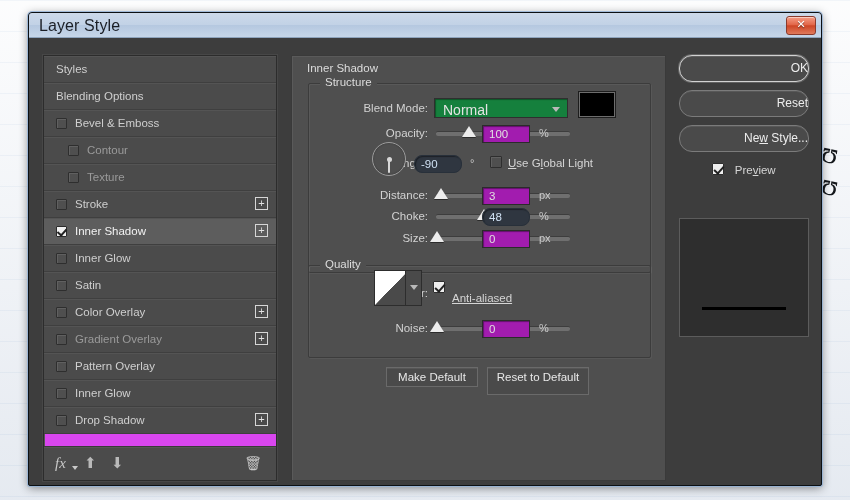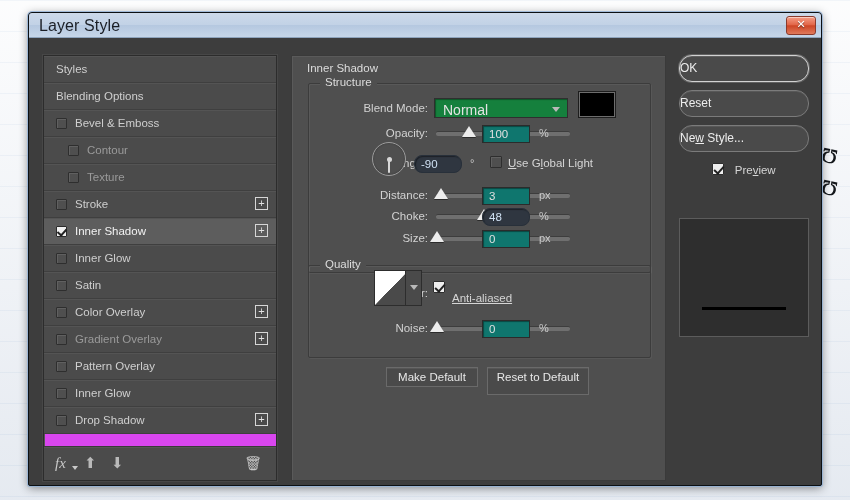--- a/index.html
+++ b/index.html
@@ -130,21 +130,21 @@
   }
   .ps-select span{position:absolute;left:8px;top:3px;}
   .caret{position:absolute;right:7px;top:8px;width:0;height:0;
          border-left:4px solid transparent;border-right:4px solid transparent;
          border-top:5px solid #b9b9b9;}
   .swatch{
     position:absolute;background:#000;border:1px solid #1d1d1d;
     box-shadow:inset 0 0 0 1px #6d6d6d;cursor:pointer;box-sizing:border-box;
   }
   .ps-input{
-    position:absolute;background:#0f766e;border:1px solid #2b2b2b;
+    position:absolute;background:#a21caf;border:1px solid #2b2b2b;
     box-shadow:inset 1px 1px 1px rgba(0,0,0,.4);
     color:#e0e0e0;font-size:11.5px;box-sizing:border-box;
     padding:2px 0 0 6px;cursor:text;
   }
   .ps-input.focused{background:#2f3640;color:#cfe0f2;border-color:#28303a;border-radius:8px;}
   .unit{position:absolute;color:#cacaca;font-size:11px;}
 
   .track{
     position:absolute;height:4px;background:#6f6f6f;
     border-top:1px solid #3d3d3d;border-radius:2px;cursor:pointer;
@@ -198,21 +198,21 @@
     position:absolute;background:#4a4a4a;border:1px solid #6a6a6a;
     color:#e8e8e8;font-size:11.5px;text-align:center;cursor:pointer;
     box-shadow:inset 0 1px 0 rgba(255,255,255,.07);box-sizing:border-box;
   }
 
   
   .right{position:absolute;left:650px;top:17px;width:130px;}
   .rbtn{
     position:relative;width:130px;height:27px;margin-bottom:8px;
     background:#4a4a4a;border:1px solid #7b7b7b;border-radius:13px;
-    color:#ededed;font-size:12px;line-height:25px;text-align:left;
+    color:#ededed;font-size:12px;line-height:25px;text-align:right;
     cursor:pointer;box-shadow:inset 0 1px 0 rgba(255,255,255,.08);
     box-sizing:border-box;
   }
   .rbtn.primary{border-color:#d2d2d2;box-shadow:inset 0 1px 0 rgba(255,255,255,.12),0 0 0 1px rgba(210,210,210,.25);}
   .preview-row{position:relative;height:22px;text-align:center;}
   .preview-row .ps-check{position:relative;display:inline-block;vertical-align:middle;top:-1px;}
   .preview-row .ck-label{position:relative;display:inline-block;margin-left:6px;vertical-align:middle;}
   .thumbnail{
     position:absolute;left:0;top:163px;width:130px;height:119px;
     background:#2e2e2e;border:1px solid #5c5c5c;box-sizing:border-box;

